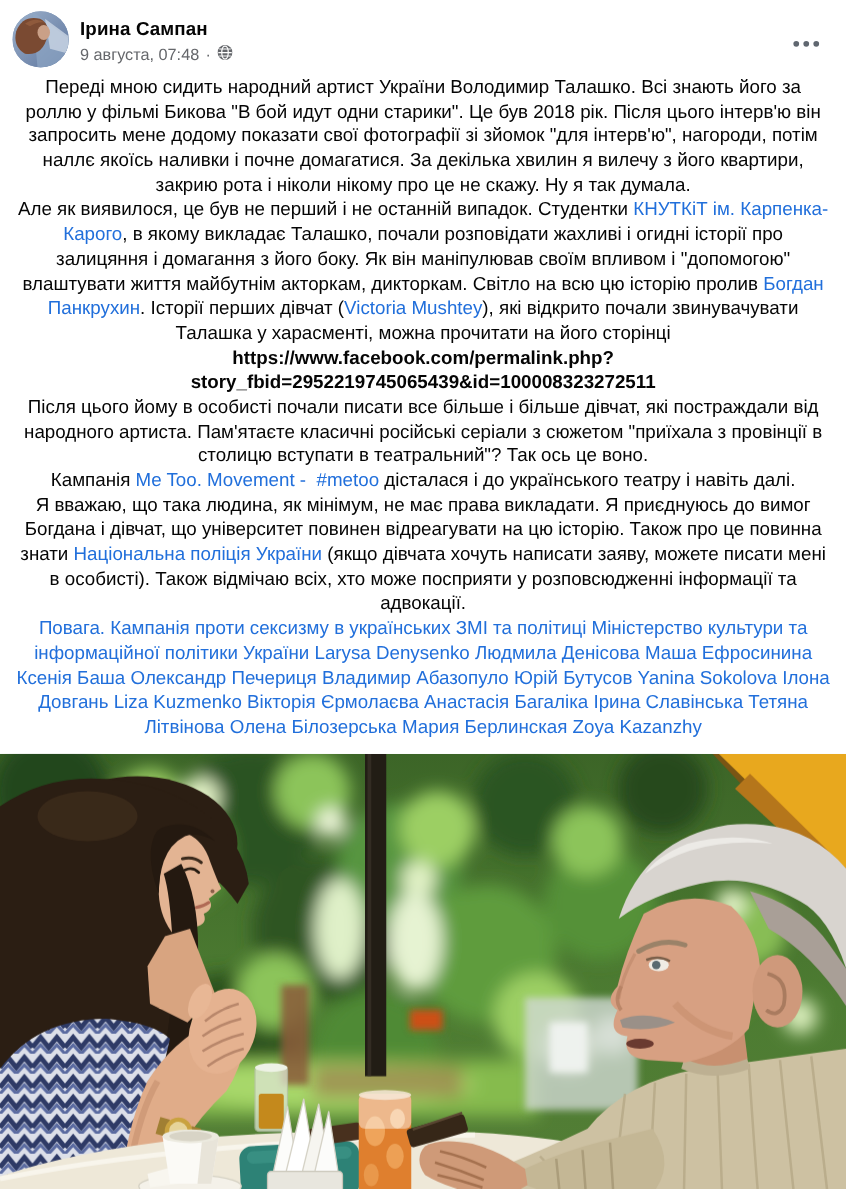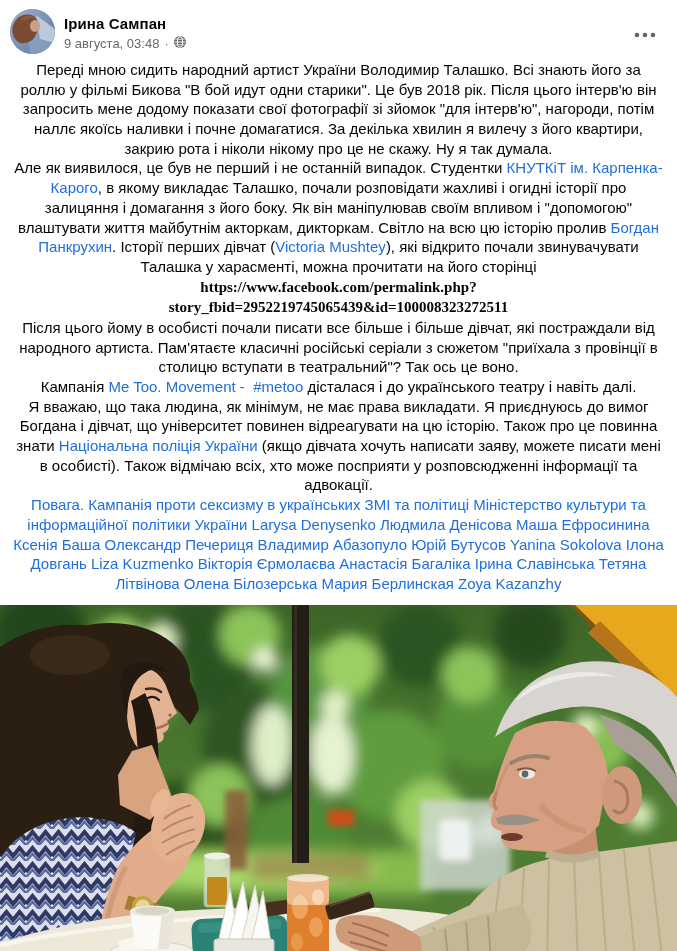--- a/index.html
+++ b/index.html
@@ -9,21 +9,21 @@
   .avatar{width:45px;height:45px;border-radius:50%;overflow:hidden;flex:0 0 45px;cursor:pointer;background:#7e96b8;}
   .avatar svg{display:block;}
   .header-meta{margin-left:9px;padding-top:2px;}
   .author{font-size:15px;font-weight:700;color:#050505;line-height:20px;letter-spacing:.1px;cursor:pointer;}
   .sub{font-size:13px;color:#65676b;display:flex;align-items:center;gap:4px;margin-top:2px;line-height:16px;}
   .sub .dot{margin:0 1px;}
   .menu-btn{position:absolute;right:18px;top:24px;width:28px;height:22px;display:flex;align-items:center;justify-content:center;cursor:pointer;border-radius:4px;}
   .menu-btn svg{display:block;}
   .post-text{padding:4px 12px 9px;font-size:15px;line-height:1.3133;color:#050505;white-space:pre-wrap;overflow-wrap:break-word;text-align:center;}
   .seg-link{color:#216fdb;cursor:pointer;text-decoration:none;}
-  .seg-bold{font-weight:700;color:#050505;cursor:pointer;font-family:Liberation Serif, serif;}
+  .seg-bold{font-weight:700;color:#050505;cursor:pointer;}
   .photo-wrap{width:677px;height:361px;overflow:hidden;cursor:pointer;margin-top:2px;}
   .photo-wrap svg{display:block;}
 </style>
 </head>
 <body>
 
 <div class="post">
 
   <div class="post-header">
     <div class="avatar">
@@ -38,21 +38,21 @@
         <polygon points="16,0 45,22 45,45 20,45" fill="#8ea6c4" opacity="0.7"></polygon>
         <polygon points="26,6 45,20 45,34 30,30" fill="#c9d5e4" opacity="0.8"></polygon>
         <path d="M3,16 Q8,3 22,6 Q30,10 28,20 Q24,36 10,34 Q0,28 3,16 Z" fill="#7a4a32"></path>
         <path d="M10,10 Q18,4 26,9 Q20,8 14,12 Z" fill="#8f5a3c"></path>
         <ellipse cx="25" cy="17" rx="5" ry="6" fill="#caa087"></ellipse>
       </svg>
     </div>
     <div class="header-meta">
       <div class="author">Ірина Сампан</div>
       <div class="sub">
-        <span>9 августа, 03:48</span>
+        <span>9 августа, 07:48</span>
         <span class="dot">·</span>
         <span>
           <svg width="12" height="12" viewBox="0 0 12 12">
             <circle cx="6" cy="6" r="6" fill="#65676b"></circle>
             <ellipse cx="6" cy="6" rx="2.6" ry="5.2" fill="none" stroke="#ffffff" stroke-width="1"></ellipse>
             <line x1="0.6" y1="6" x2="11.4" y2="6" stroke="#ffffff" stroke-width="1"></line>
             <line x1="1.4" y1="3.2" x2="10.6" y2="3.2" stroke="#ffffff" stroke-width="0.8"></line>
             <line x1="1.4" y1="8.8" x2="10.6" y2="8.8" stroke="#ffffff" stroke-width="0.8"></line>
           </svg>
         </span>

